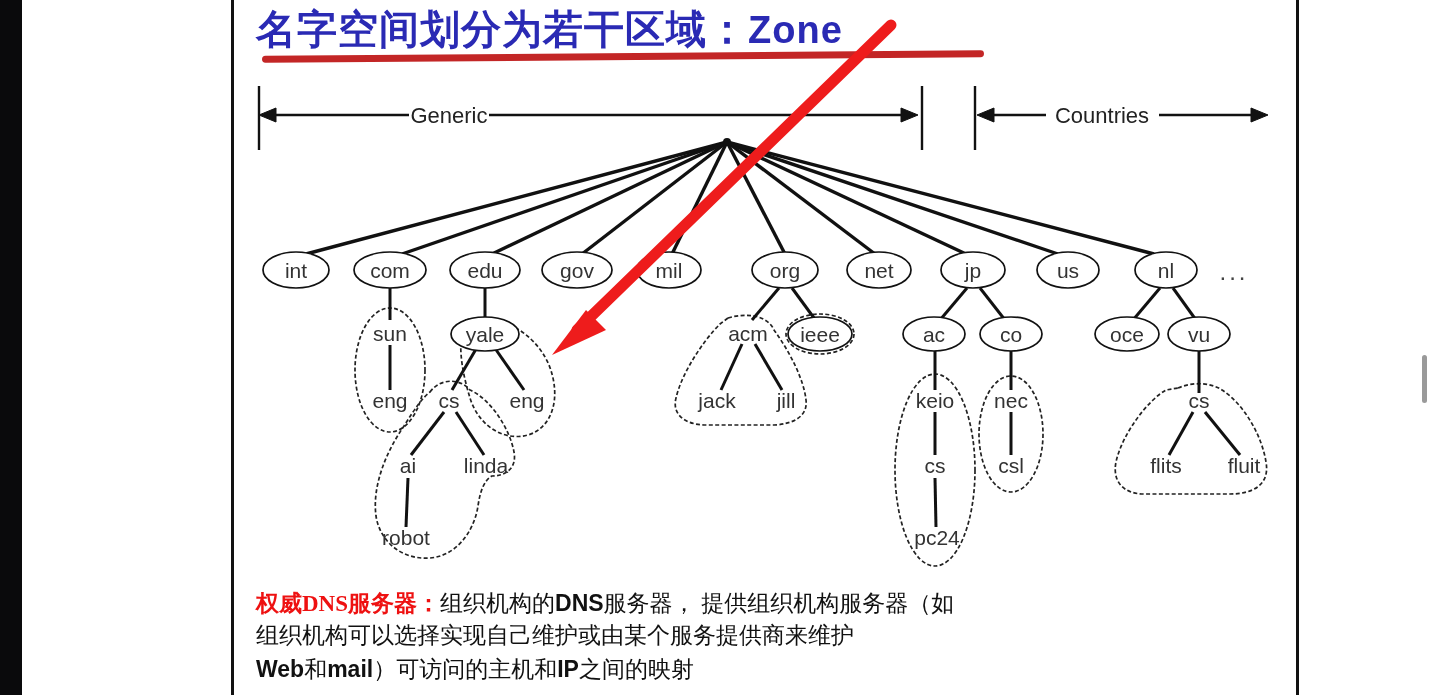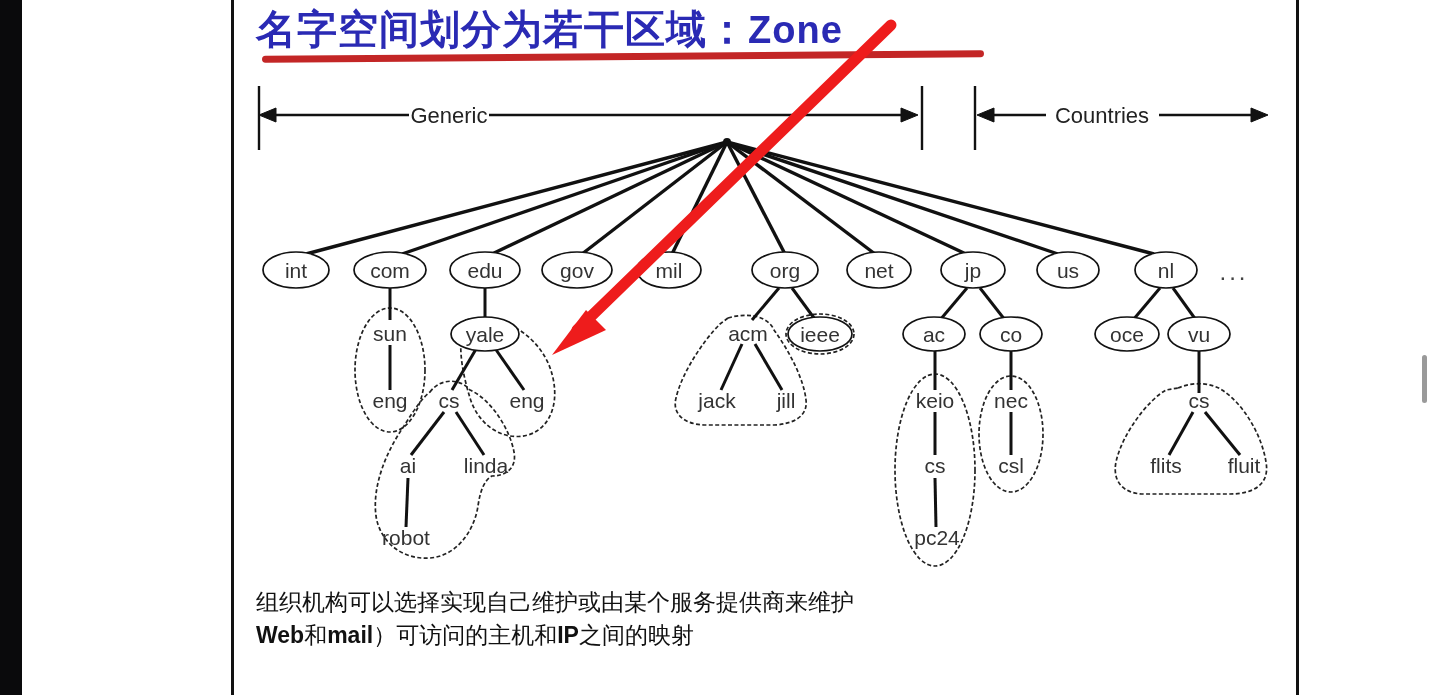--- a/index.html
+++ b/index.html
@@ -332,18 +332,19 @@
       </g>
 
       <g>
         <line x1="657" y1="25" x2="343" y2="330" stroke="#ee1c1c" stroke-width="11" stroke-linecap="round"></line>
         <polygon points="318,355 372,330 352,310" fill="#ee1c1c"></polygon>
       </g>
 
     </svg>
 
     <div class="bottom-text">
+      <p><span class="hl">权威DNS服务器：</span><span>组织机构的</span><span class="b">DNS</span><span>服务器，  提供组织机构服务器（如</span></p>
       <p>组织机构可以选择实现自己维护或由某个服务提供商来维护</p>
       <p><span class="b">Web</span><span>和</span><span class="b">mail</span><span>）可访问的主机和</span><span class="b">IP</span><span>之间的映射</span></p>
     </div>
 
   </div>
 </div>
 
 </body></html>

